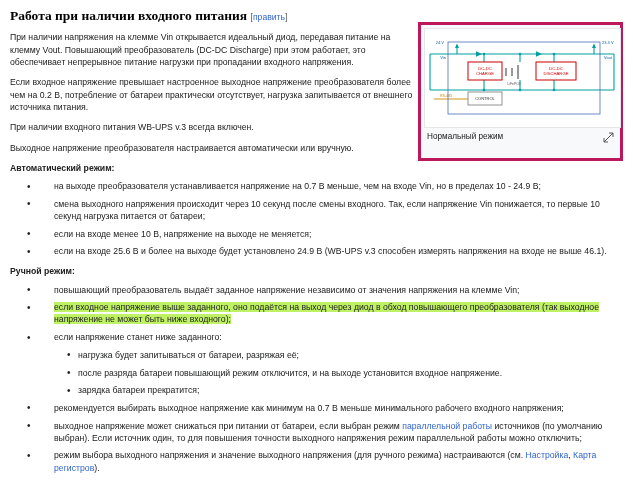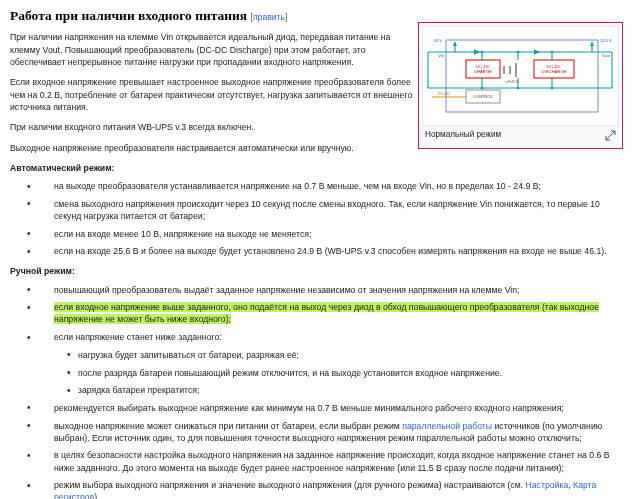--- a/index.html
+++ b/index.html
@@ -98,24 +98,24 @@
   a.wlink {
     color: #3366cc;
     text-decoration: none;
   }
   
   .figure {
     position: absolute;
     right: 10px;
     top: 22px;
     width: 205px;
-    border: 1px solid #be185d;
+    border: 3px solid #be185d;
     background: #f8f9fa;
     box-sizing: border-box;
-    padding: 3px 3px 4px 3px;
+    padding: 3px 3px 12px 3px;
   }
   .figure .imgbox {
     width: 197px;
     height: 100px;
     background: #ffffff;
     position: relative;
     overflow: hidden;
   }
   .figure .caption {
     font-size: 8.2px;
@@ -249,17 +249,16 @@
     <li>
       <span>если напряжение станет ниже заданного:</span>
       <ul class="sublist">
         <li>нагрузка будет запитываться от батареи, разряжая её;</li>
         <li>после разряда батареи повышающий режим отключится, и на выходе установится входное напряжение.</li>
         <li>зарядка батареи прекратится;</li>
       </ul>
     </li>
     <li>рекомендуется выбирать выходное напряжение как минимум на 0.7 В меньше минимального рабочего входного напряжения;</li>
     <li>выходное напряжение может снижаться при питании от батареи, если выбран режим <a class="wlink" href="#">параллельной работы</a> источников (по умолчанию выбран). Если источник один, то для повышения точности выходного напряжения режим параллельной работы можно отключить;</li>
-    <li>в целях безопасности настройка выходного напряжения на заданное напряжение происходит, когда входное напряжение станет на 0.6 В ниже заданного. До этого момента на выходе будет ранее настроенное напряжение (или 11.5 В сразу после подачи питания);</li>
     <li>режим выбора выходного напряжения и значение выходного напряжения (для ручного режима) настраиваются (см. <a class="wlink" href="#">Настройка</a>, <a class="wlink" href="#">Карта регистров</a>).</li>
   </ul>
 
 </div>
 
 </body></html>

